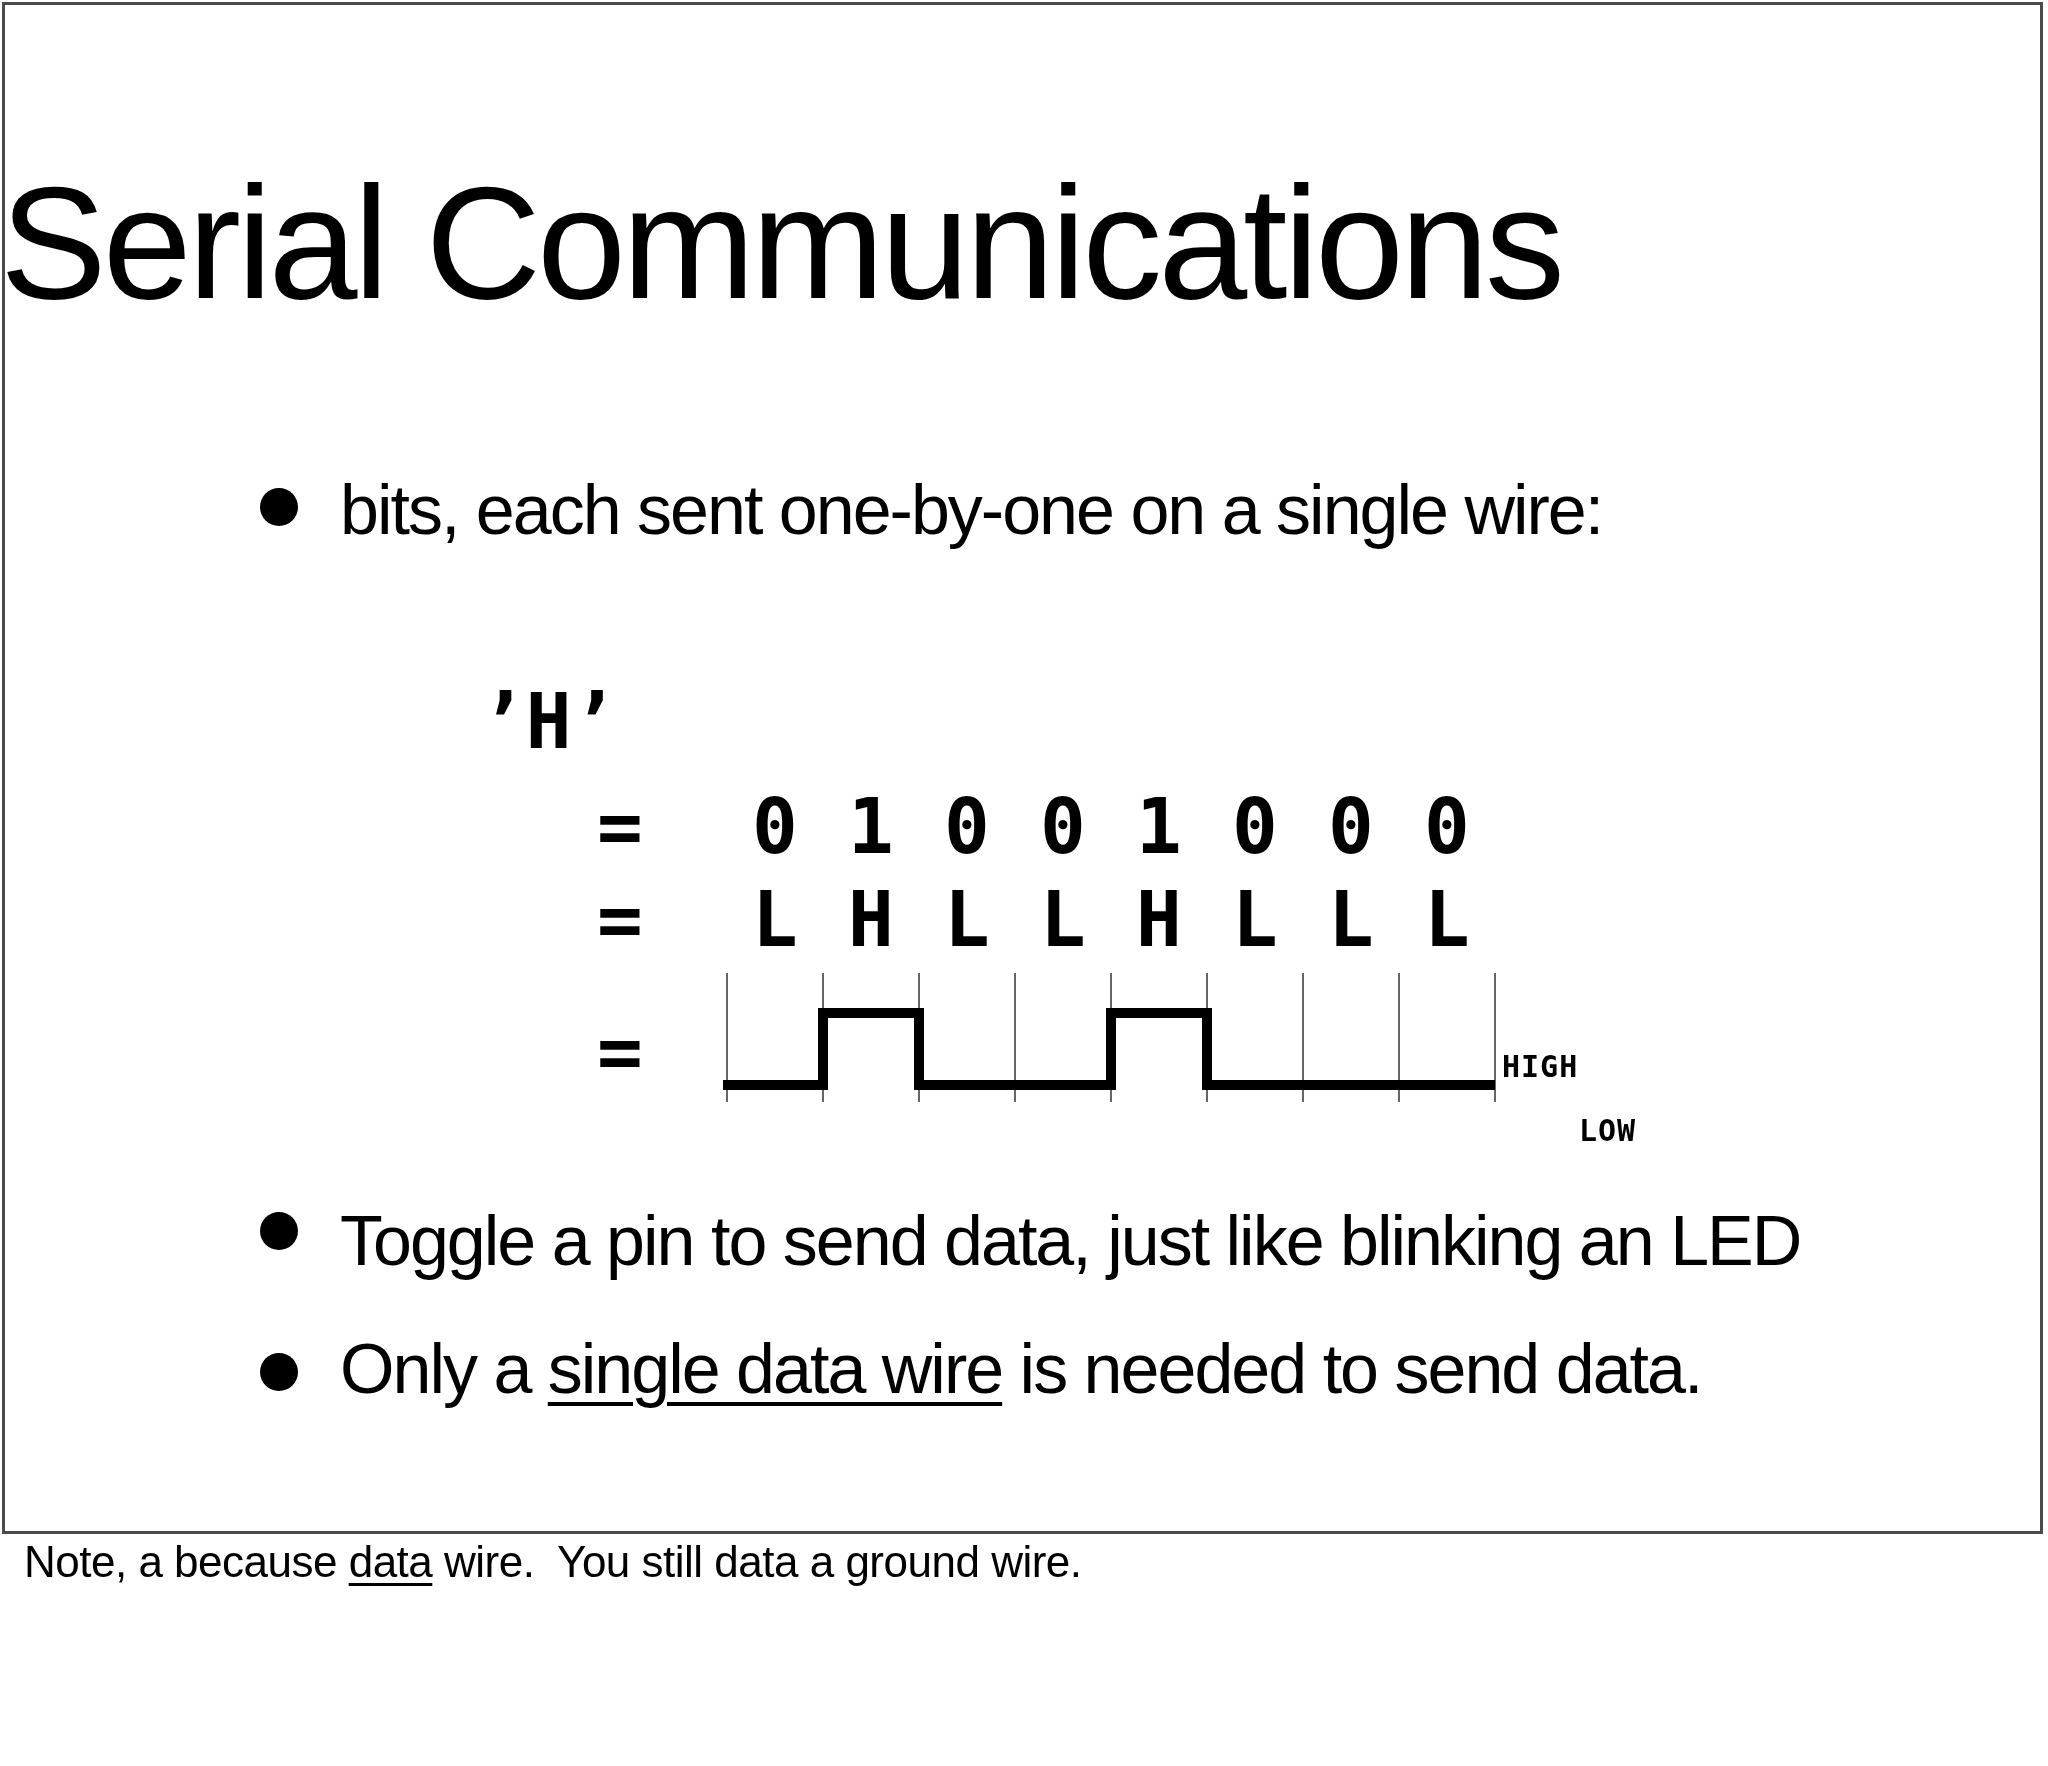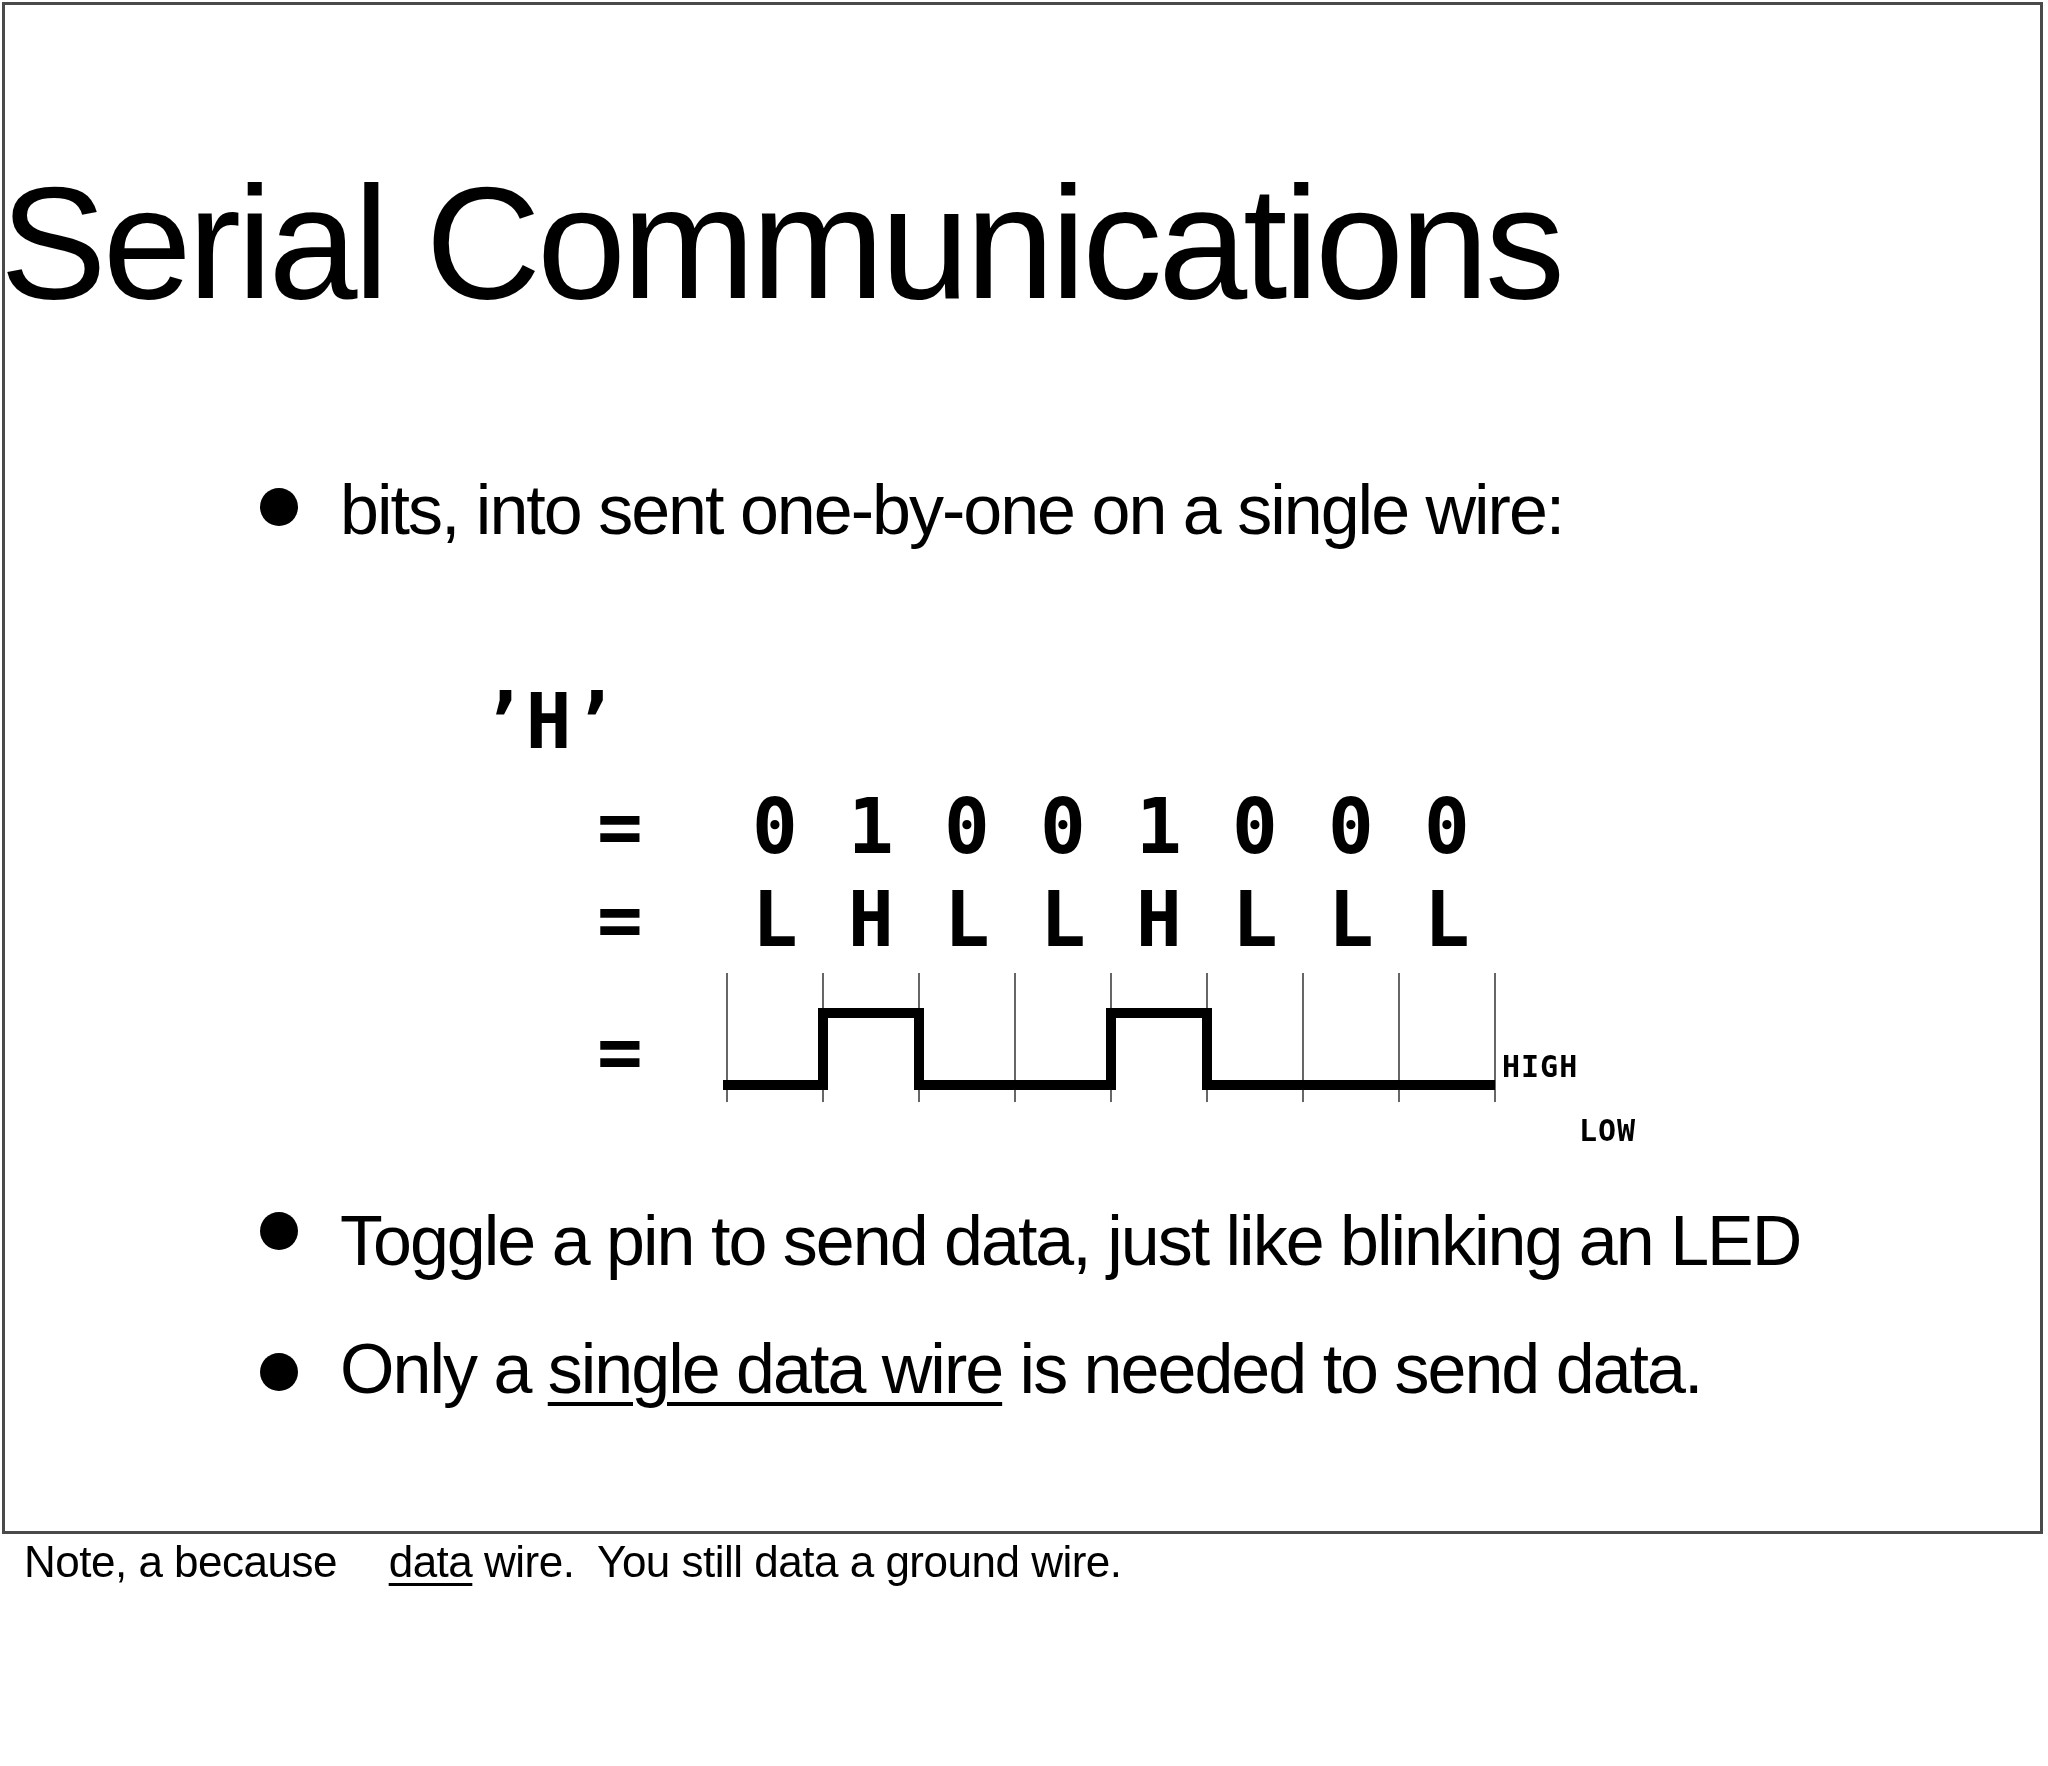--- a/index.html
+++ b/index.html
@@ -45,32 +45,32 @@
   .wave-label{
     position:absolute;font-family:"DejaVu Sans Mono", monospace;font-weight:bold;
     font-size:30px;line-height:30px;letter-spacing:1px;margin-top:44px;
   }
   .hi-label{left:1502px;top:1008px;}
   .lo-label{left:1579px;top:1072px;}
   .footnote{
     position:absolute;left:24px;top:1535px;font-size:44px;line-height:54px;
     letter-spacing:-0.5px;white-space:pre;
   }
-  .footnote .u{text-decoration-thickness:3px;text-underline-offset:6px;margin-left:40px;}
+  .footnote .u{text-decoration-thickness:3px;text-underline-offset:6px;}
 </style>
 </head>
 <body>
 
 <div class="frame"></div>
 
 <div class="title">Serial Communications</div>
 
 <span class="dot" style="left:260px;top:488px;"></span>
 <div class="btext b1">
-  <div>bits, into sent one-by-one on a single wire:</div>
+  <div>bits, each sent one-by-one on a single wire:</div>
 </div>
 
 <div class="mono char-row">’H’</div>
 
 <div class="mono eq1">=</div>
 <div class="cells bits-row">
     <span class="cell">0</span>
     <span class="cell">1</span>
     <span class="cell">0</span>
     <span class="cell">0</span>

